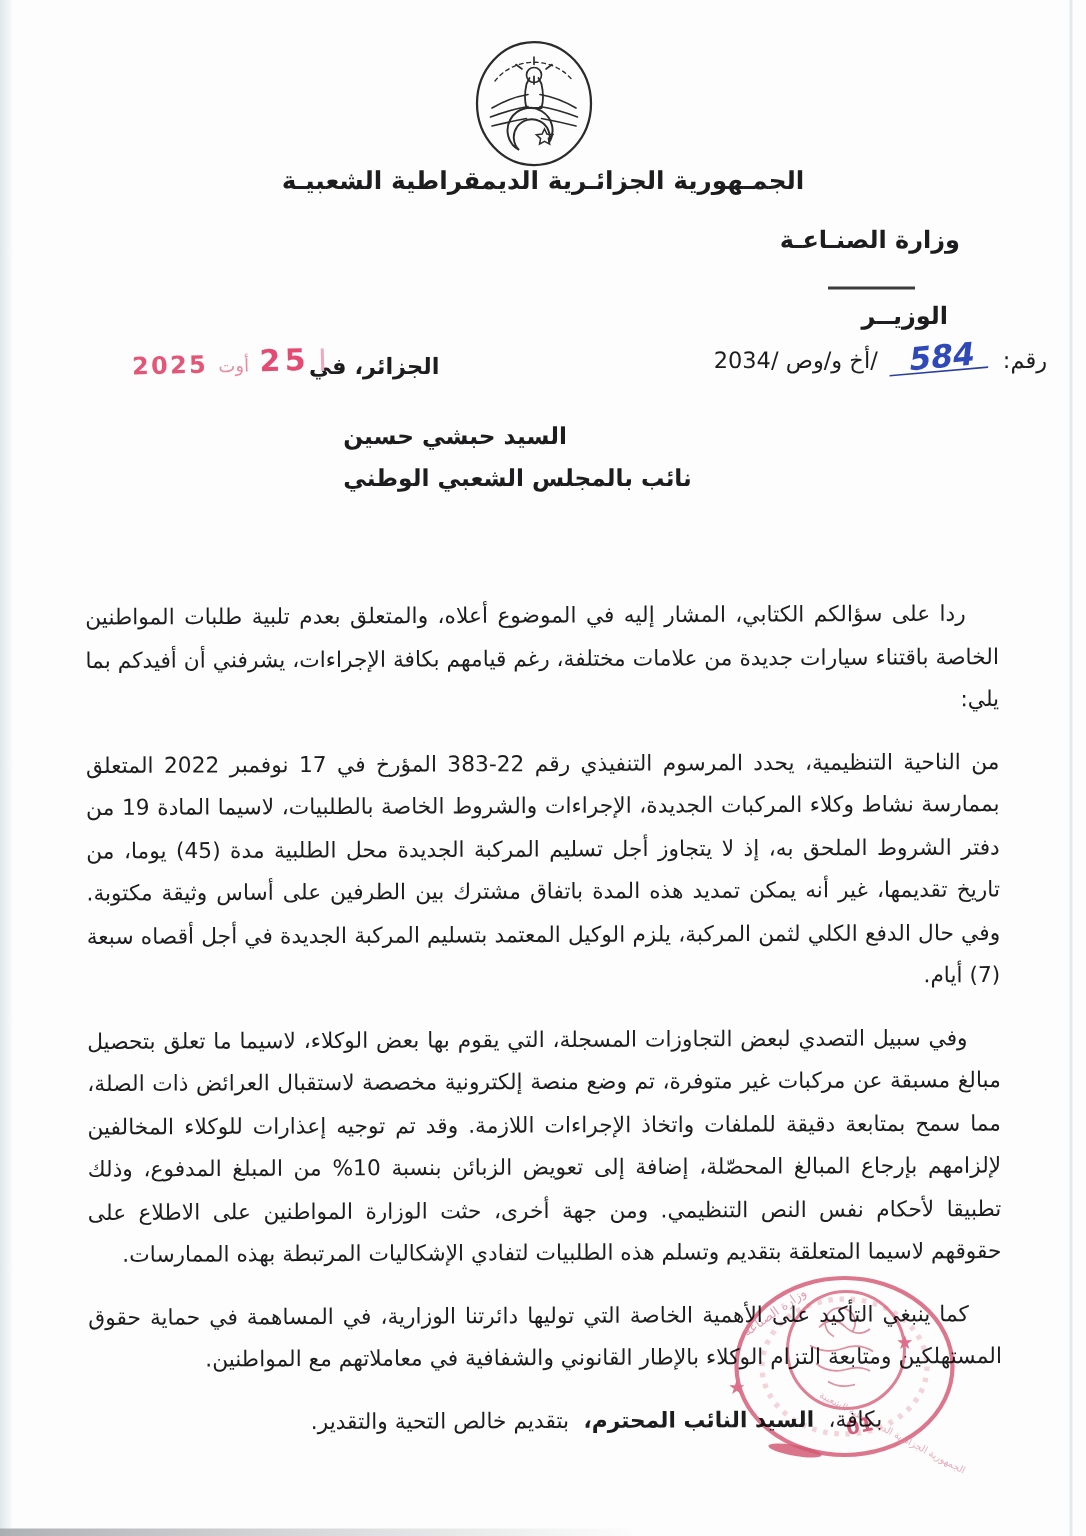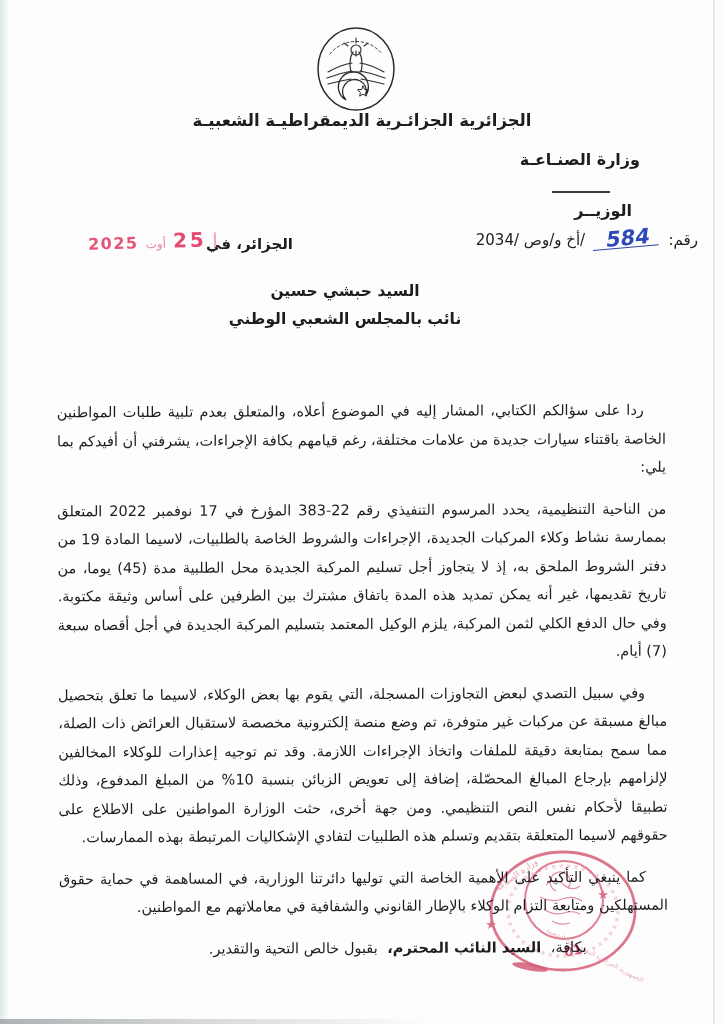--- a/index.html
+++ b/index.html
@@ -35,21 +35,21 @@
   .dateline{position:absolute;right:431px;top:235px;font-size:15px;font-weight:700;}
 
   .datestamp{position:absolute;left:88px;top:229px;display:flex;direction:rtl;
     align-items:baseline;gap:7px;transform:rotate(-1.5deg);white-space:nowrap;}
   .d-tick{width:2px;height:15px;background:#f0a9bc;align-self:center;}
   .d-day{font-size:20px;font-weight:700;letter-spacing:3px;color:#e54b72;}
   .d-month{font-size:12px;color:#ec8ba0;}
   .d-year{font-size:16px;font-weight:700;letter-spacing:1.5px;color:#e45577;}
 
   .addressee{position:absolute;top:277px;left:50%;transform:translateX(calc(-50% - 17px));
-    text-align:center;font-weight:700;font-size:15.5px;line-height:28px;white-space:nowrap;}
+    text-align:left;font-weight:700;font-size:15.5px;line-height:28px;white-space:nowrap;}
 
   .subject{position:absolute;right:57px;top:357px;font-size:15px;}
   .b{font-weight:700;}
   .gap{margin-left:5px;}
 
   .bodytext{position:absolute;right:57px;left:58px;top:397px;
     font-size:14.5px;line-height:28.5px;text-align:justify;transform:rotate(-0.25deg);}
   .bodytext p{margin:0 0 13px 0;}
   .bodytext p.indent{text-indent:22px;}
   .closing{margin-top:12px;text-align:center;position:relative;right:-34px;white-space:nowrap;font-size:14.5px;}
@@ -76,21 +76,21 @@
         <path d="M34,20 l-4,-3 M42,17 l0,-5 M50,20 l4,-3" stroke-width="1.1"></path>
         <path d="M37,30 q-2,9 0,16 h10 q2,-7 0,-16 m-10,0 l2,-4 m3,4 l0,-5 m5,5 l-2,-4" stroke-width="1.2"></path>
         <path d="M14,46 q12,-7 24,-9 M13,52 q13,-5 25,-7 M14,58 q12,-3 23,-5" stroke-width="1.1"></path>
         <path d="M70,46 q-12,-7 -24,-9 M71,52 q-13,-5 -25,-7 M70,58 q-12,-3 -23,-5" stroke-width="1.1"></path>
         <path d="M32,74 a15,15 0 1 1 20,-5 a12,12 0 1 0 -20,5 z" stroke-width="1.3"></path>
         <path d="M49,60 l1.6,3.4 3.8,.4 -2.8,2.6 .8,3.7 -3.4,-1.9 -3.3,1.9 .7,-3.7 -2.8,-2.6 3.8,-.4 z" stroke-width="1"></path>
       </g>
     </svg>
   </div>
 
-  <div class="republic">الجزائرية الجزائـرية الديمقراطيـة الشعبيـة</div>
+  <div class="republic">الجمـهورية الجزائـرية الديمقراطية الشعبيـة</div>
   <div class="ministry">وزارة الصنـاعـة</div>
   <div class="hdr-divider"></div>
   <div class="minister">الوزيــر</div>
 
   <div class="refline">
     <span>رقم:</span>
     <span class="hand">584</span>
     <span>/أخ و/وص /2034</span>
   </div>
 
@@ -110,21 +110,21 @@
 
 
   <div class="bodytext">
     <p class="indent">ردا على سؤالكم الكتابي، المشار إليه في الموضوع أعلاه، والمتعلق بعدم تلبية طلبات المواطنين الخاصة باقتناء سيارات جديدة من علامات مختلفة، رغم قيامهم بكافة الإجراءات، يشرفني أن أفيدكم بما يلي:</p>
     <p>من الناحية التنظيمية، يحدد المرسوم التنفيذي رقم 22-383 المؤرخ في 17 نوفمبر 2022 المتعلق بممارسة نشاط وكلاء المركبات الجديدة، الإجراءات والشروط الخاصة بالطلبيات، لاسيما المادة 19 من دفتر الشروط الملحق به، إذ لا يتجاوز أجل تسليم المركبة الجديدة محل الطلبية مدة (45) يوما، من تاريخ تقديمها، غير أنه يمكن تمديد هذه المدة باتفاق مشترك بين الطرفين على أساس وثيقة مكتوبة. وفي حال الدفع الكلي لثمن المركبة، يلزم الوكيل المعتمد بتسليم المركبة الجديدة في أجل أقصاه سبعة (7) أيام.</p>
     <p class="indent">وفي سبيل التصدي لبعض التجاوزات المسجلة، التي يقوم بها بعض الوكلاء، لاسيما ما تعلق بتحصيل مبالغ مسبقة عن مركبات غير متوفرة، تم وضع منصة إلكترونية مخصصة لاستقبال العرائض ذات الصلة، مما سمح بمتابعة دقيقة للملفات واتخاذ الإجراءات اللازمة. وقد تم توجيه إعذارات للوكلاء المخالفين لإلزامهم بإرجاع المبالغ المحصّلة، إضافة إلى تعويض الزبائن بنسبة 10% من المبلغ المدفوع، وذلك تطبيقا لأحكام نفس النص التنظيمي. ومن جهة أخرى، حثت الوزارة المواطنين على الاطلاع على حقوقهم لاسيما المتعلقة بتقديم وتسلم هذه الطلبيات لتفادي الإشكاليات المرتبطة بهذه الممارسات.</p>
     <p class="indent">كما ينبغي التأكيد على الأهمية الخاصة التي توليها دائرتنا الوزارية، في المساهمة في حماية حقوق المستهلكين ومتابعة التزام الوكلاء بالإطار القانوني والشفافية في معاملاتهم مع المواطنين.</p>
     <div class="closing">
       <span class="gap">بكافة،</span>
       <span class="b gap">السيد النائب المحترم،</span>
-      <span>بقبول خالص التحية والتقدير.</span>
+      <span>بتقديم خالص التحية والتقدير.</span>
     </div>
   </div>
 
   <div class="seal">
     <svg viewBox="0 0 158 130" xmlns="http://www.w3.org/2000/svg">
       <g fill="none" stroke="#d65872">
         <ellipse cx="79" cy="64" rx="72" ry="59" stroke-width="2.8" opacity=".9"></ellipse>
         <circle cx="80" cy="53" r="39" stroke-width="2" opacity=".85"></circle>
         <ellipse cx="79" cy="64" rx="55" ry="45" stroke-width="3.5" stroke-dasharray="3 4.5" opacity=".28"></ellipse>
 

